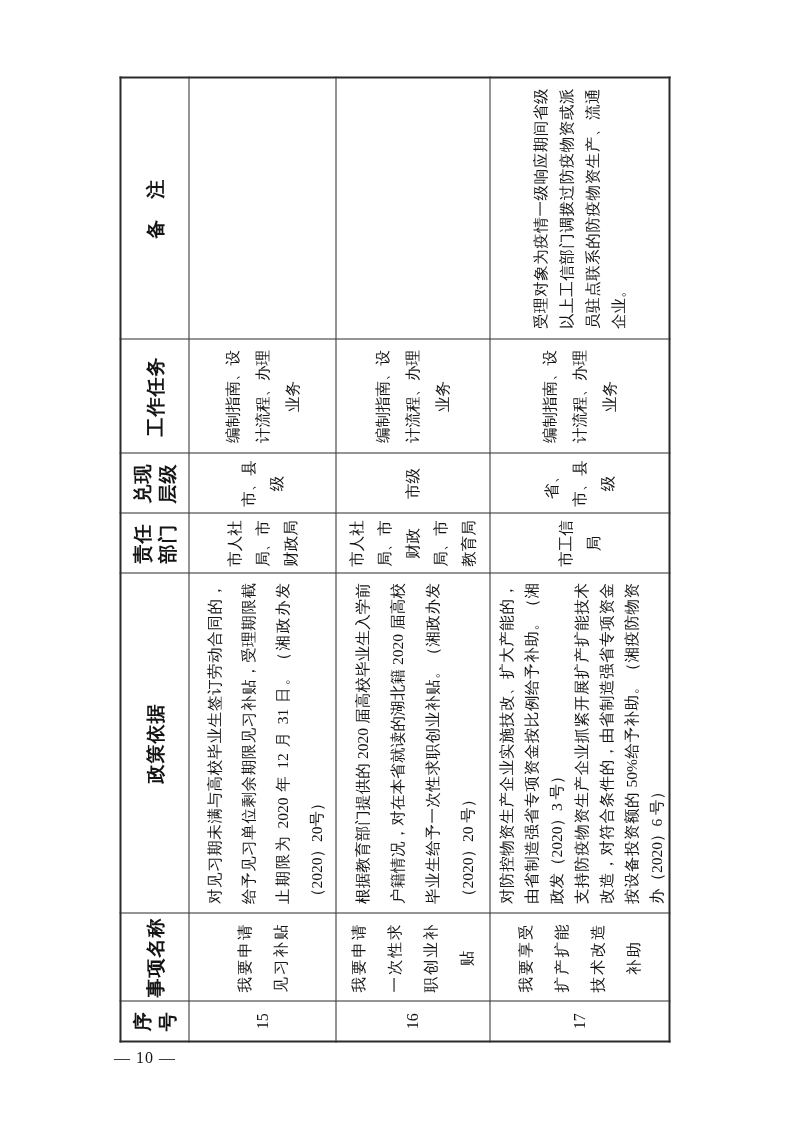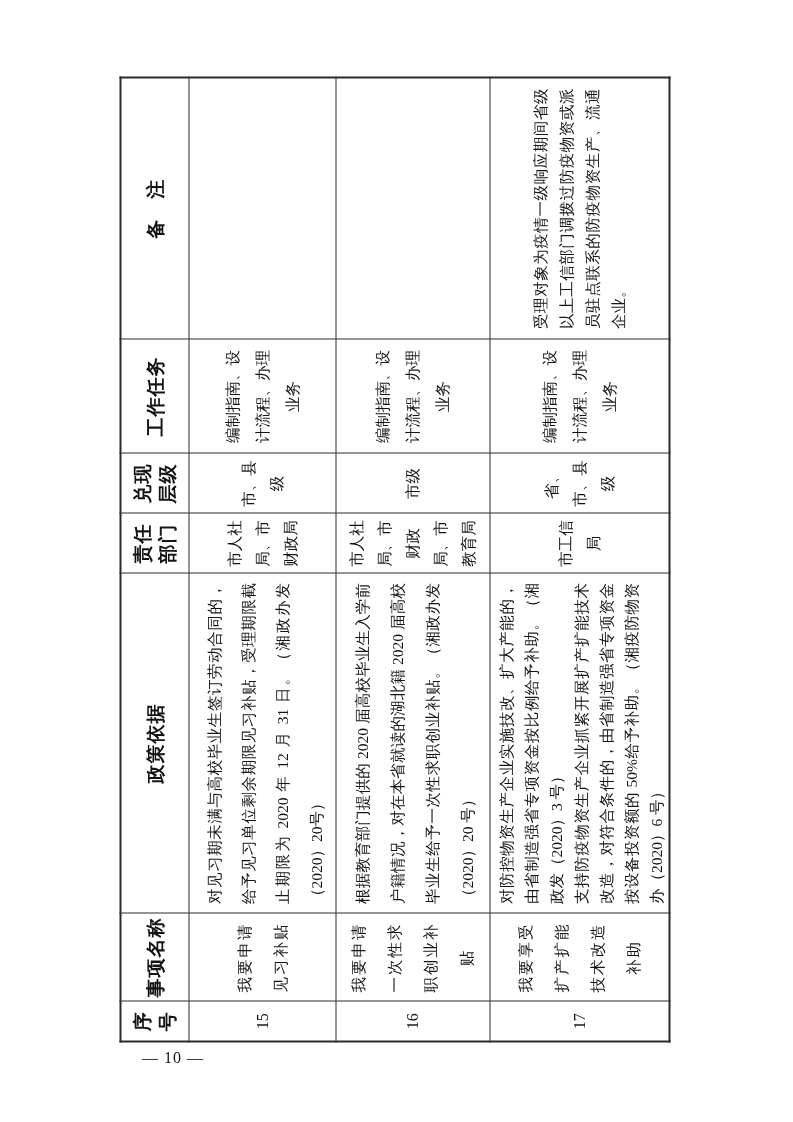--- a/index.html
+++ b/index.html
@@ -65,21 +65,20 @@
   td.c-remark{
     font-size:15.5px;text-align:justify;vertical-align:middle;
     line-height:26px;padding:0 10px;
   }
   .pagenum{
     position:absolute;
     left:114px;top:1049px;
     font-size:16px;
     letter-spacing:1px;
     color:#141414;
-    margin-left:28px;
   }
 </style>
 </head>
 <body>
 
 <div class="page">
 
   <div class="rot-wrap">
     <table class="policy-table">
       <colgroup>

